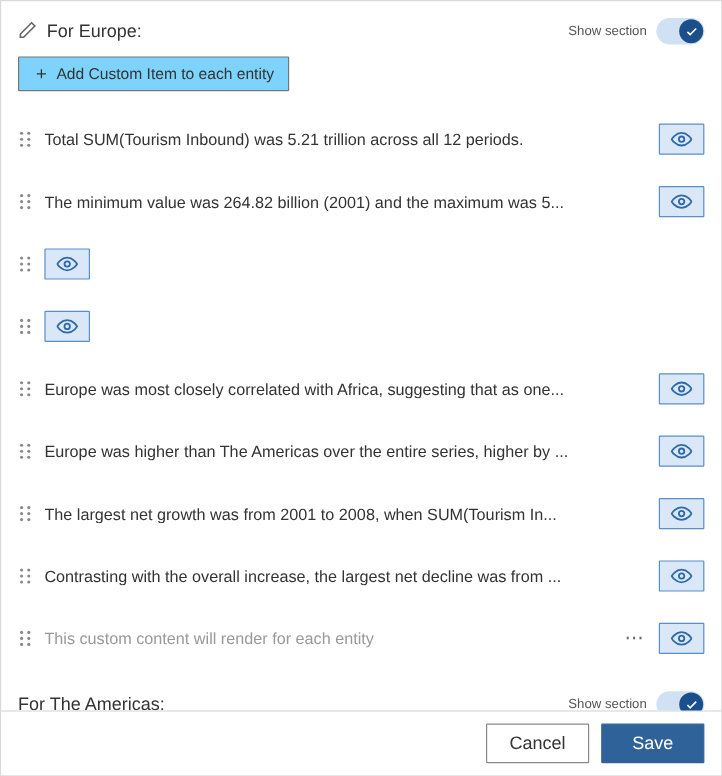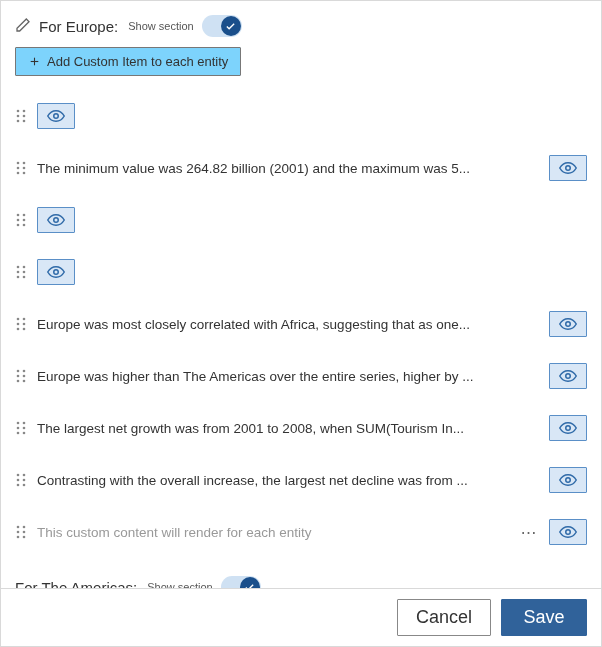--- a/index.html
+++ b/index.html
@@ -17,20 +17,21 @@
     overflow: hidden;
   }
   .scroll-area {
     flex: 1;
     overflow: hidden;
     padding: 14px 14px 0 14px;
   }
   .section-header {
     display: flex;
     align-items: center;
+    justify-content: space-between;
     margin-bottom: 10px;
     gap: 10px;
   }
   .section-title-wrap {
     display: flex;
     align-items: center;
     gap: 8px;
   }
   .edit-icon {
     width: 16px; height: 16px;
@@ -136,21 +137,21 @@
     padding: 10px 14px;
     display: flex;
     justify-content: flex-end;
     gap: 10px;
     background: #fff;
     flex-shrink: 0;
   }
   .btn {
     min-width: 86px;
     padding: 7px 18px;
-    font-size: 18px;
+    font-size: 15px;
     border-radius: 1px;
     cursor: pointer;
     text-align: center;
   }
   .btn-cancel {
     background: #fff;
     border: 1px solid #888;
     color: #333;
   }
   .btn-save {
@@ -200,20 +201,21 @@
     <span class="drag-handle">
       <svg class="drag-svg" viewBox="0 0 10 14">
           <circle cx="2" cy="2" r="1.3" fill="currentColor"></circle>
           <circle cx="8" cy="2" r="1.3" fill="currentColor"></circle>
           <circle cx="2" cy="7" r="1.3" fill="currentColor"></circle>
           <circle cx="8" cy="7" r="1.3" fill="currentColor"></circle>
           <circle cx="2" cy="12" r="1.3" fill="currentColor"></circle>
           <circle cx="8" cy="12" r="1.3" fill="currentColor"></circle>
         </svg>
     </span>
+    <span class="item-text">Total SUM(Tourism Inbound) was 5.21 trillion across all 12 periods.</span>
     <span class="eye-button">
       <svg class="eye-icon" viewBox="0 0 24 24" fill="none" stroke="currentColor" stroke-width="2">
           <path d="M1 12s4-7 11-7 11 7 11 7-4 7-11 7S1 12 1 12z"></path>
           <circle cx="12" cy="12" r="3"></circle>
         </svg>
     </span>
   </div>
 
   <div class="item-row">
     <span class="drag-handle">

